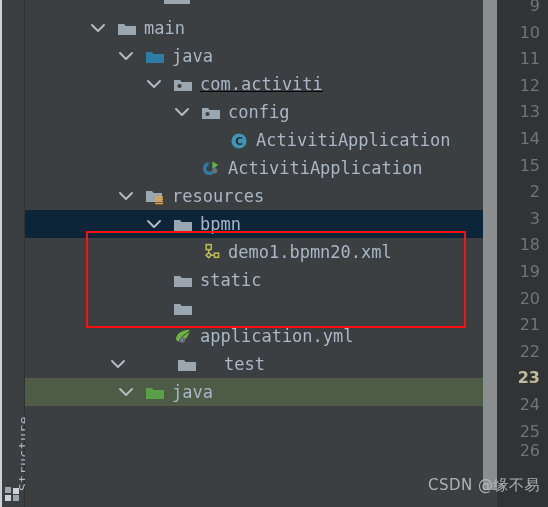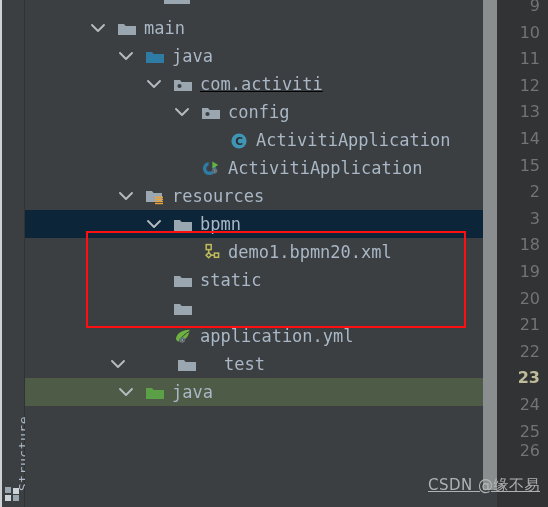--- a/index.html
+++ b/index.html
@@ -76,21 +76,21 @@
     position:absolute;border:2px solid #ff0f12;
     left:86px;top:231px;width:380px;height:97px;
     pointer-events:none;box-sizing:border-box;
   }
 
   
   .watermark{
     position:absolute;right:8px;bottom:12px;
     font-size:15px;color:#b9bcbd;opacity:.92;
     font-family:"DejaVu Sans","Liberation Sans",sans-serif;
-    white-space:nowrap;letter-spacing:.5px;text-decoration:underline;
+    white-space:nowrap;letter-spacing:.5px;
   }
   .topcut{position:absolute;left:139px;top:0;width:26px;height:4px;background:#9aa7b0;}
 </style>
 </head>
 <body>
 
 <div id="root">
 
   <div class="toolstrip">
     <div class="vtext">Structure</div>

